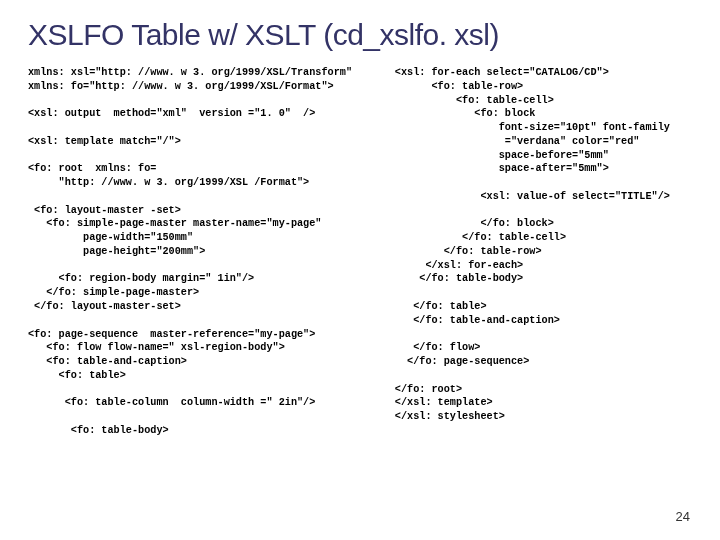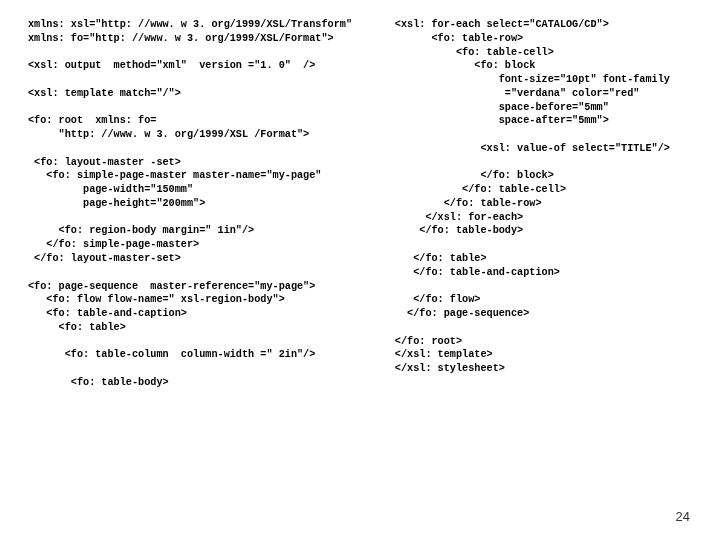--- a/index.html
+++ b/index.html
@@ -45,20 +45,21 @@
     right: 30px;
     font-size: 13px;
     color: #333;
     margin-left: 48px;
   }
 </style>
 </head>
 <body>
 
 <div class="slide">
+  <h1 class="title">XSLFO Table w/ XSLT (cd_xslfo. xsl)</h1>
   <div class="columns">
     <div class="col-left">
       <div class="code">xmlns: xsl="http: //www. w 3. org/1999/XSL/Transform"
 xmlns: fo="http: //www. w 3. org/1999/XSL/Format"&gt;
 
 &lt;xsl: output  method="xml"  version ="1. 0"  /&gt;
 
 &lt;xsl: template match="/"&gt;
 
 &lt;fo: root  xmlns: fo=

